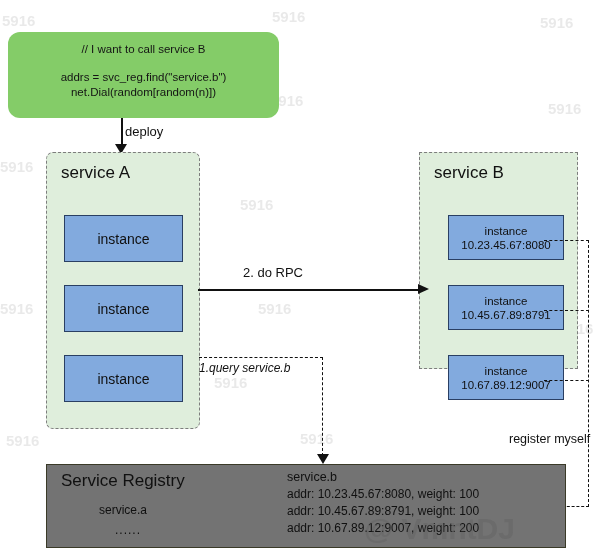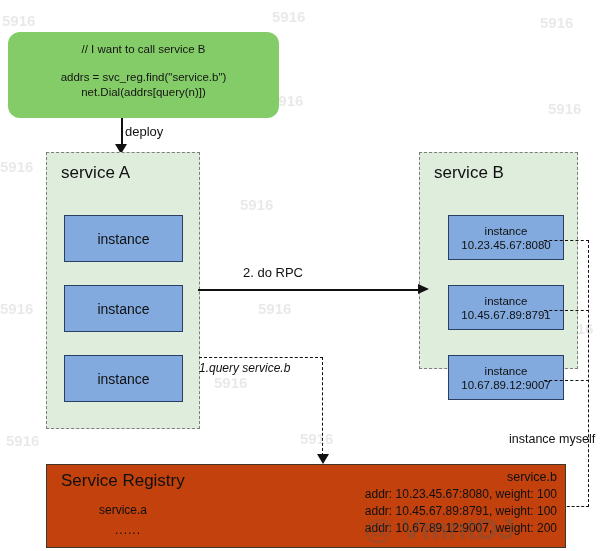--- a/index.html
+++ b/index.html
@@ -44,21 +44,21 @@
   }
   .code-line.gap { margin-top: 13px; }
 
   
   .service-box {
     position: absolute;
     background: #dfeedc;
     border: 1px dashed #7d7d7d;
     box-sizing: border-box;
   }
-  #service-a-box { left: 46px;  top: 152px; width: 154px; height: 277px; }
+  #service-a-box { left: 46px;  top: 152px; width: 154px; height: 277px; border-radius: 7px; }
   #service-b-box { left: 419px; top: 152px; width: 159px; height: 217px; }
   .service-title {
     position: absolute;
     left: 14px; top: 10px;
     font-size: 17px;
     color: #101010;
   }
 
   
   .instance {
@@ -88,21 +88,21 @@
   .inst-b.i1 { top: 62px; }
   .inst-b.i2 { top: 132px; }
   .inst-b.i3 { top: 202px; }
   .inst-b .addr { font-size: 11.5px; }
 
   
   .registry {
     position: absolute;
     left: 46px; top: 464px;
     width: 520px; height: 84px;
-    background: #c2410c;
+    background: #737373;
     border: 1.5px solid #3a3a28;
     box-sizing: border-box;
   }
   .registry-title {
     position: absolute;
     left: 14px; top: 6px;
     font-size: 17px;
     color: #101010;
   }
   .registry-sub {
@@ -116,21 +116,21 @@
     position: absolute;
     left: 68px; top: 58px;
     font-size: 12px;
     letter-spacing: 1px;
     color: #101010;
   }
   .registry-right {
     position: absolute;
     left: 240px; top: 4px;
     width: 270px;
-    text-align: right;
+    text-align: left;
     font-size: 12px;
     color: #101010;
     line-height: 17px;
   }
   .registry-right .svc { font-size: 12.5px; }
 
   
   .ln {
     position: absolute;
     background: #111111;
@@ -218,21 +218,21 @@
   <div class="wm" style="left:258px; top:300px;">5916</div>
   <div class="wm" style="left:560px; top:320px;">5916</div>
   <div class="wm" style="left:214px; top:374px;">5916</div>
   <div class="wm" style="left:6px; top:432px;">5916</div>
   <div class="wm" style="left:300px; top:430px;">5916</div>
 
 
   <div class="code-box">
     <div class="code-line">// I want to call service B</div>
     <div class="code-line gap">addrs = svc_reg.find("service.b")</div>
-    <div class="code-line">net.Dial(addrs[query(n)])</div>
+    <div class="code-line">net.Dial(random[random(n)])</div>
   </div>
 
   <div class="ln v" style="left:121px; top:118px; height:30px;"></div>
   <div class="arrow-down" style="left:115px; top:144px;"></div>
   <div class="lbl" id="label-deploy">deploy</div>
 
   <div class="service-box" id="service-a-box">
     <div class="service-title">service A</div>
     <div class="instance inst-a i1">
       <span>instance</span>
@@ -269,21 +269,21 @@
   <div class="dash-v" style="left:322px; top:357px; height:99px;"></div>
   <div class="arrow-down" style="left:317px; top:454px;"></div>
   <div class="lbl" id="label-query">1.query service.b</div>
 
   <div class="dash-h" style="left:544px; top:240px; width:45px;"></div>
   <div class="dash-h" style="left:544px; top:310px; width:45px;"></div>
   <div class="dash-h" style="left:544px; top:380px; width:45px;"></div>
   <div class="dash-v" style="left:588px; top:240px; height:267px;"></div>
   <div class="dash-h" style="left:562px; top:506px; width:27px;"></div>
   <div class="arrow-left" style="left:552px; top:501px;"></div>
-  <div class="lbl" id="label-register">instance myself</div>
+  <div class="lbl" id="label-register">register myself</div>
 
   <div class="registry">
     <div class="registry-title">Service Registry</div>
     <div class="registry-sub">service.a</div>
     <div class="registry-dots">......</div>
     <div class="registry-right">
       <div class="svc">service.b</div>
       <div>addr: 10.23.45.67:8080, weight: 100</div>
       <div>addr: 10.45.67.89:8791, weight: 100</div>
       <div>addr: 10.67.89.12:9007, weight: 200</div>

